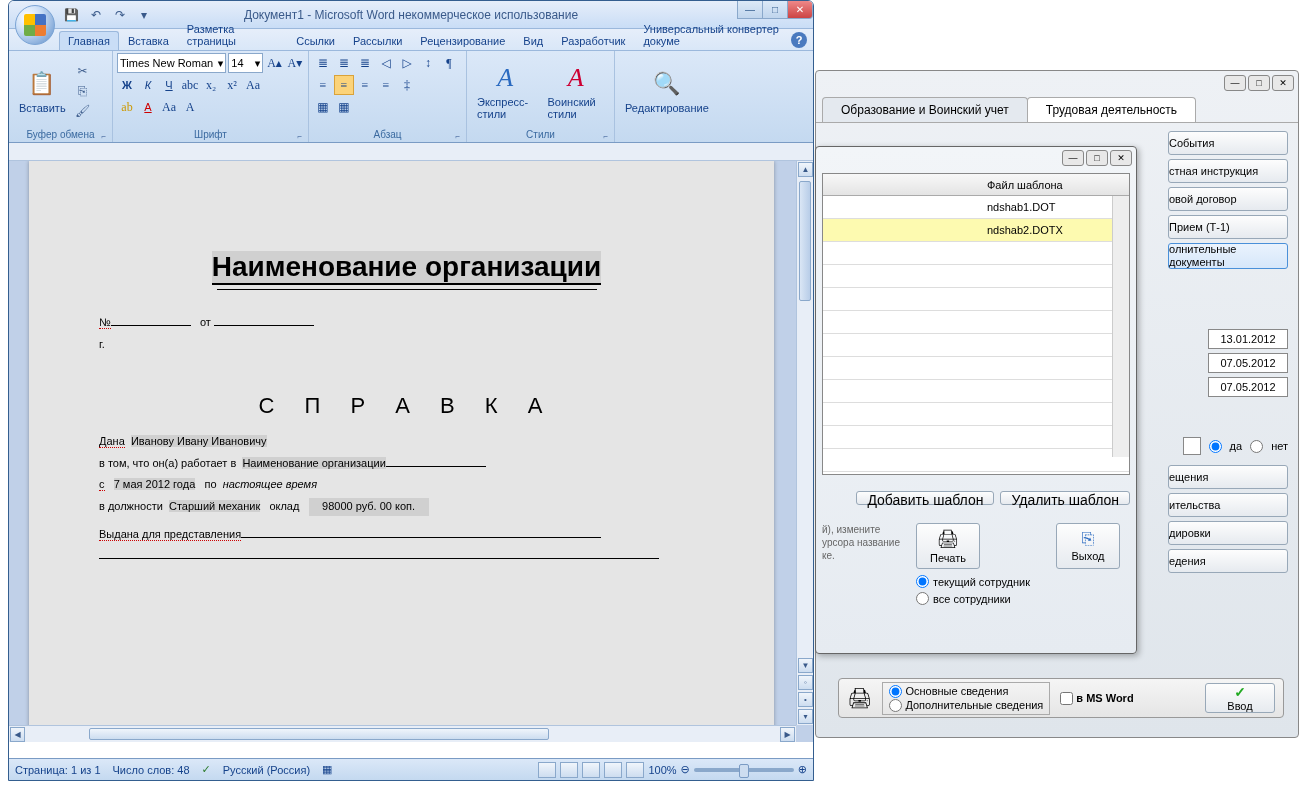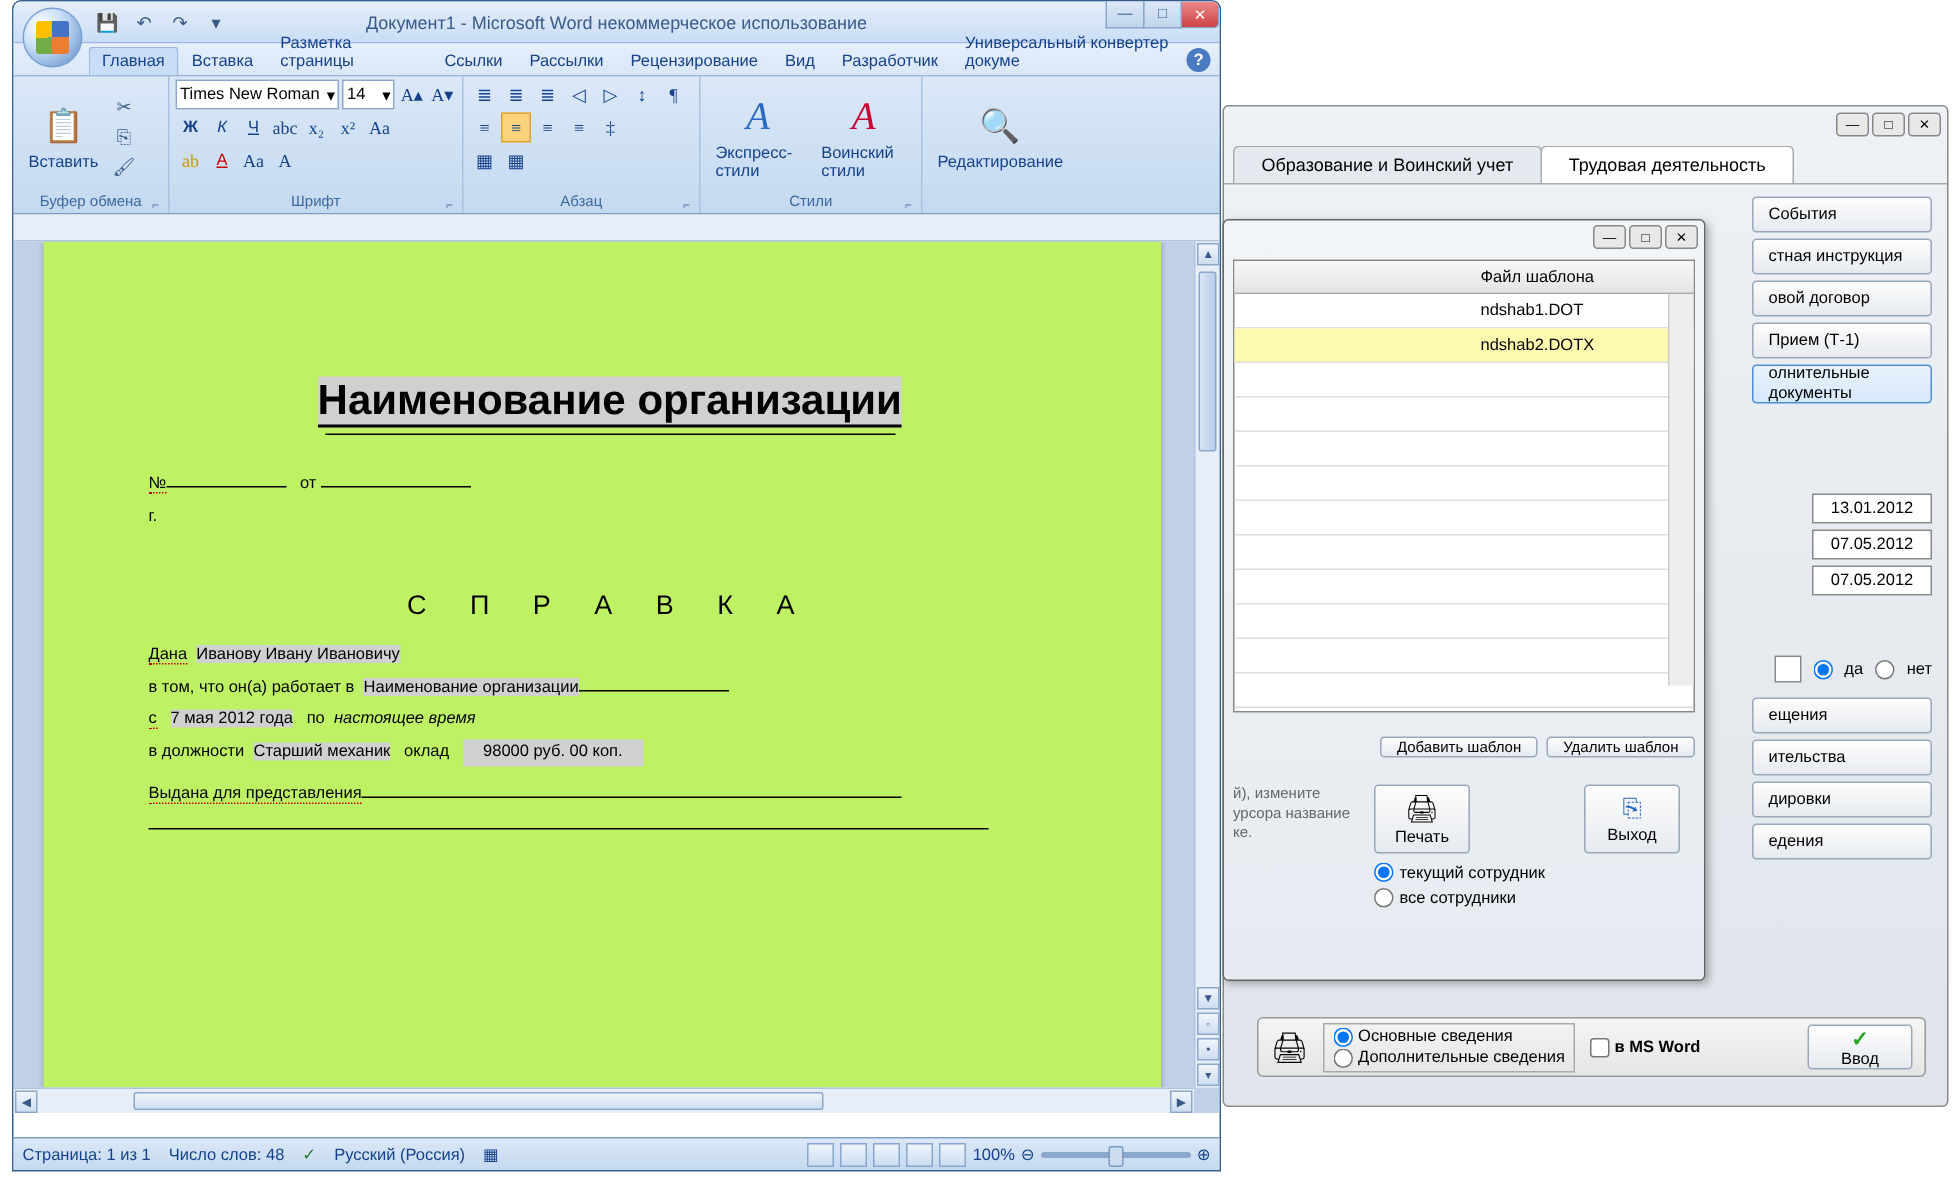--- a/index.html
+++ b/index.html
@@ -26,67 +26,67 @@
 .big-btn{display:flex;flex-direction:column;align-items:center;justify-content:center;padding:2px 6px;color:#15428b;gap:2px}
 .big-ico{width:32px;height:32px;display:flex;align-items:center;justify-content:center;font-size:22px}
 .small-col{display:flex;flex-direction:column;gap:2px}
 .sico{width:18px;height:18px;display:flex;align-items:center;justify-content:center;font-size:12px;color:#3a5a8a;border:1px solid transparent}
 .font-row{display:flex;gap:2px;align-items:center}
 .font-sel{height:20px;border:1px solid #8aa8cb;background:#fff;padding:0 2px;font-size:11px;display:flex;align-items:center;justify-content:space-between}
 .btn-row{display:flex;gap:1px}
 .tool-b{width:20px;height:20px;border:1px solid transparent;display:flex;align-items:center;justify-content:center;font-size:12px;color:#15428b;font-family:"Times New Roman",serif}
 .ruler{height:18px;background:#e8eef7;border-bottom:1px solid #b0c4de;position:relative}
 .doc-area{position:absolute;left:0;right:0;top:160px;bottom:38px;background:#c0d0e8;overflow:hidden}
-.page{position:absolute;left:20px;top:0;width:745px;height:600px;background:#bef264;box-shadow:0 0 4px rgba(0,0,0,.3);padding:90px 60px 60px 70px;font-family:"Times New Roman",serif;font-size:16px;color:#000}
+.page{position:absolute;left:20px;top:0;width:745px;height:600px;background:#e5e5e5;box-shadow:0 0 4px rgba(0,0,0,.3);padding:90px 60px 60px 70px;font-family:"Times New Roman",serif;font-size:16px;color:#000}
 .hl{background:#d0d0d0}
 .org-title{font-size:28px;font-weight:bold;text-align:center;border-bottom:2px solid #000;display:inline-block}
 .dotted-under{border-bottom:1px dotted #c00}
 .uline{border-bottom:1px solid #000;display:inline-block;min-width:60px}
 .doc-line{margin:4px 0;line-height:1.6}
-.spravka{text-align:center;font-size:18px;letter-spacing:12px;margin:40px 0 14px}
+.spravka{text-align:center;font-size:22px;letter-spacing:12px;margin:40px 0 14px}
 .vscroll{position:absolute;right:0;top:0;bottom:17px;width:17px;background:#e8eef7;border-left:1px solid #b0c4de}
 .hscroll{position:absolute;left:0;right:17px;bottom:0;height:17px;background:#e8eef7;border-top:1px solid #b0c4de}
 .scroll-thumb-v{position:absolute;left:2px;right:2px;top:20px;height:120px;background:linear-gradient(90deg,#dae6f5,#b8cde8);border:1px solid #8aa8cb;border-radius:2px}
 .scroll-btn{position:absolute;width:15px;height:15px;background:linear-gradient(#f0f5fb,#cdddf0);border:1px solid #8aa8cb;display:flex;align-items:center;justify-content:center;font-size:8px;color:#3a5a8a}
 .statusbar{position:absolute;left:0;right:0;bottom:0;height:22px;background:linear-gradient(#dbe8f8,#c4d9f0);border-top:1px solid #7a9bc4;display:flex;align-items:center;padding:0 6px;color:#15428b;gap:12px}
 .status-right{margin-left:auto;display:flex;align-items:center;gap:4px}
 .zoom-slider{width:100px;height:4px;background:#8aa8cb;position:relative;border-radius:2px}
 .zoom-slider::after{content:"";position:absolute;left:45%;top:-4px;width:8px;height:12px;background:#cdddf0;border:1px solid #7a9bc4;border-radius:2px}
 .view-btn{width:18px;height:16px;background:linear-gradient(#f0f5fb,#cdddf0);border:1px solid #8aa8cb}
 
 
 .back-window{position:absolute;left:815px;top:70px;width:484px;height:668px;background:linear-gradient(#eef1f5,#dfe5eb);border:1px solid #888;border-radius:4px}
 .back-titlebar{height:26px;position:relative}
 .back-winbtns{position:absolute;right:4px;top:4px;display:flex;gap:2px}
 .bwb{width:22px;height:16px;border:1px solid #888;background:#e8e8e8;border-radius:3px;font-size:9px;display:flex;align-items:center;justify-content:center}
 .back-tabs{display:flex;height:30px;align-items:flex-end;border-bottom:1px solid #aaa;padding-left:6px;margin-top:-4px}
 .btab{padding:5px 18px;border:1px solid #aaa;border-bottom:none;background:#e4e9ef;margin-right:-1px;font-size:12px;border-radius:4px 4px 0 0}
 .btab.active{background:#fff}
 .side-btns{position:absolute;right:10px;top:60px;width:120px;display:flex;flex-direction:column;gap:4px}
-.sbtn{height:24px;border:1px solid #98a8b8;background:linear-gradient(#fdfdfd,#e6eaef);border-radius:3px;display:flex;align-items:center;padding:0 10px;font-size:11px;overflow:hidden}
+.sbtn{height:24px;border:1px solid #98a8b8;background:linear-gradient(#fdfdfd,#e6eaef);border-radius:3px;display:flex;align-items:center;padding:0 0;font-size:11px;overflow:hidden}
 .sbtn.tall{height:26px;line-height:1.2}
 .sbtn.sel{border:1px solid #4a90d9;background:linear-gradient(#eaf3fd,#d6e7fa)}
 .dates{position:absolute;right:10px;top:258px;display:flex;flex-direction:column;gap:4px}
 .date-box{width:80px;height:20px;border:1px solid #888;background:#fff;text-align:center;line-height:18px;font-size:11px}
 .radio-row{position:absolute;right:10px;top:366px;display:flex;align-items:center;gap:6px;font-size:11px}
 .radio-row input{margin:0 2px}
 
 
 .dlg{position:absolute;left:815px;top:146px;width:322px;height:508px;background:linear-gradient(#f2f5f8,#e6ebf1);border:1px solid #666;border-radius:4px;box-shadow:2px 2px 6px rgba(0,0,0,.3)}
 .dlg-titlebar{height:22px;position:relative}
 .dlg-winbtns{position:absolute;right:4px;top:3px;display:flex;gap:2px}
 .grid{position:absolute;left:6px;right:6px;top:26px;height:302px;background:#fff;border:1px solid #888}
 .grid-head{height:22px;background:linear-gradient(#f8f8f8,#e4e4e4);border-bottom:1px solid #aaa;display:flex;align-items:center;padding:0 4px;font-size:11px}
 .grid-head-col{flex:1;padding-left:160px}
 .grid-row{height:20px;border-bottom:1px solid #ddd;display:flex;align-items:center;padding:11px 4px;font-size:11px}
 .grid-row span{padding-left:160px}
 .grid-row.sel{background:#fdfab0}
 .grid-vs{position:absolute;right:0;top:22px;bottom:17px;width:17px;background:#eee;border-left:1px solid #ccc}
 .dlg-btns{position:absolute;left:6px;top:344px;right:6px;display:flex;gap:6px;justify-content:flex-end}
-.abtn{height:14px;padding:0 10px;border:1px solid #98a8b8;background:linear-gradient(#fdfdfd,#e6eaef);border-radius:3px;font-size:10px}
+.abtn{height:14px;padding:0 10px;border:1px solid #98a8b8;background:linear-gradient(#fdfdfd,#e6eaef);border-radius:3px;font-size:14px}
 .hint{position:absolute;left:6px;top:376px;width:80px;font-size:10px;color:#666;line-height:1.3}
 .icon-btn{position:absolute;width:64px;height:46px;border:1px solid #98a8b8;background:linear-gradient(#fdfdfd,#e6eaef);border-radius:3px;display:flex;flex-direction:column;align-items:center;justify-content:center;font-size:11px;gap:2px}
 .print-btn{left:100px;top:376px}
 .exit-btn{left:240px;top:376px}
 .radio-block{position:absolute;left:100px;top:428px;font-size:11px;display:flex;flex-direction:column;gap:4px}
 .radio-block label{display:flex;align-items:center;gap:4px}
 
 
 .footer{position:absolute;left:838px;top:678px;width:446px;height:40px;display:flex;align-items:center;gap:10px;border:1px solid #999;border-radius:4px;padding:4px 8px;background:linear-gradient(#f5f5f5,#e5e5e5)}
 .footer .opt-group{border:1px solid #aaa;padding:2px 6px;display:flex;flex-direction:column;font-size:10px;gap:1px}

